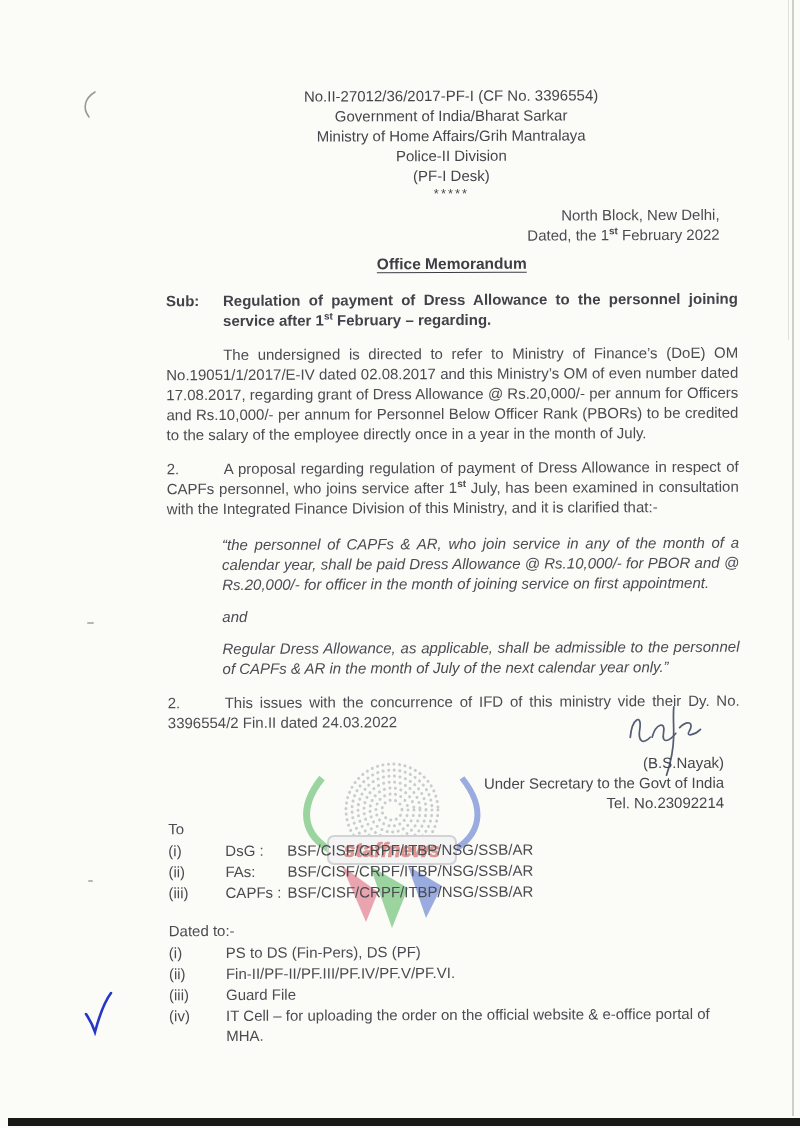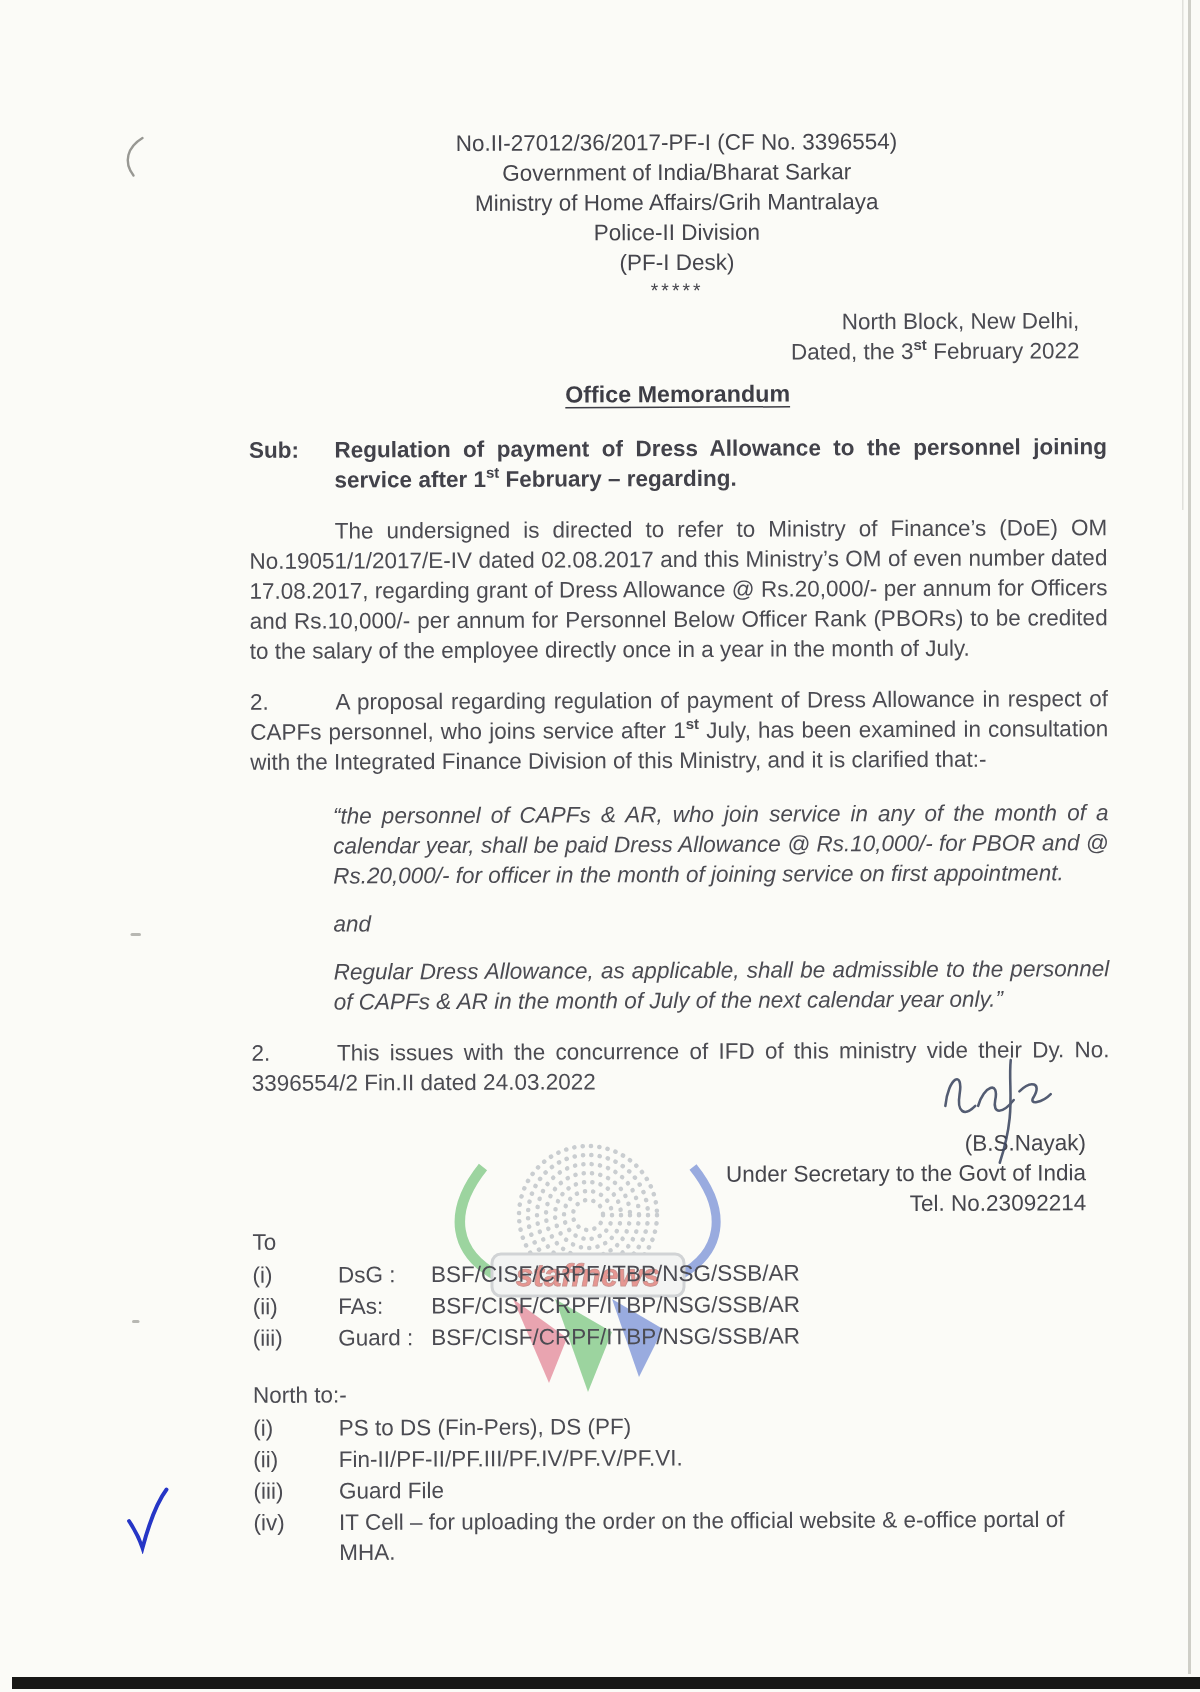--- a/index.html
+++ b/index.html
@@ -88,21 +88,21 @@
       <div>Government of India/Bharat Sarkar</div>
       <div>Ministry of Home Affairs/Grih Mantralaya</div>
       <div>Police-II Division</div>
       <div>(PF-I Desk)</div>
       <div class="stars">*****</div>
     </div>
 
     <div class="dateblock">
       <div class="inner">
         <div>North Block, New Delhi,</div>
-        <div><span>Dated, the 3</span><sup>st</sup><span> February 2022</span></div>
+        <div><span>Dated, the 1</span><sup>st</sup><span> February 2022</span></div>
       </div>
     </div>
 
     <div class="title">Office Memorandum</div>
 
     <div class="subject">
       <span class="lbl">Sub:</span>
       <span class="txt"><span>Regulation of payment of Dress Allowance to the personnel joining service after 1</span><sup>st</sup><span> February  – regarding.</span></span>
     </div>
 
@@ -138,27 +138,27 @@
     <div class="list-section">
       <div class="sec-label">To</div>
       <div class="to-grid">
         <span>(i)</span>
         <span>DsG :</span>
         <span>BSF/CISF/CRPF/ITBP/NSG/SSB/AR</span>
         <span>(ii)</span>
         <span>FAs:</span>
         <span>BSF/CISF/CRPF/ITBP/NSG/SSB/AR</span>
         <span>(iii)</span>
-        <span>Guard :</span>
+        <span>CAPFs :</span>
         <span>BSF/CISF/CRPF/ITBP/NSG/SSB/AR</span>
       </div>
     </div>
 
     <div class="copy-section">
-      <div class="sec-label">North to:-</div>
+      <div class="sec-label">Dated to:-</div>
       <div class="copy-grid">
         <span>(i)</span>
         <span>PS to DS (Fin-Pers), DS (PF)</span>
         <span>(ii)</span>
         <span>Fin-II/PF-II/PF.III/PF.IV/PF.V/PF.VI.</span>
         <span>(iii)</span>
         <span>Guard File</span>
         <span>(iv)</span>
         <span>IT Cell – for uploading the order on the official website &amp; e-office portal of MHA.</span>
       </div>

